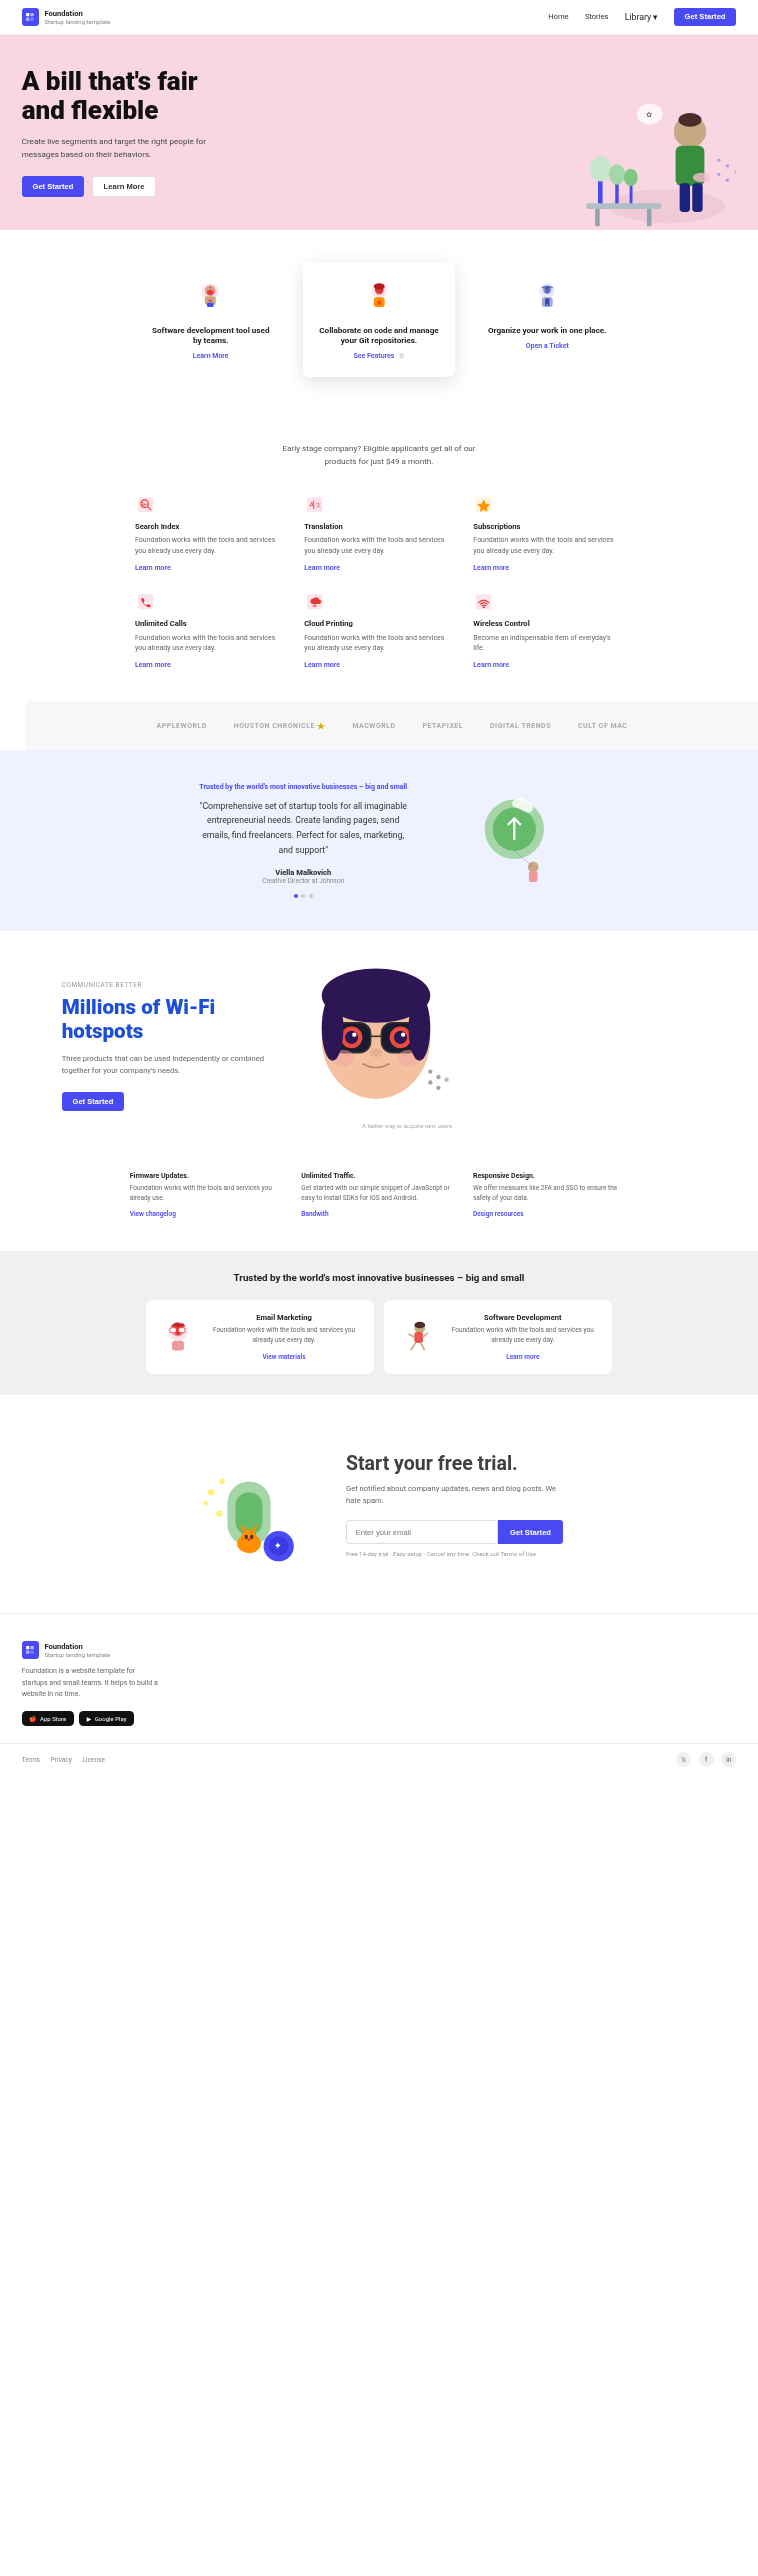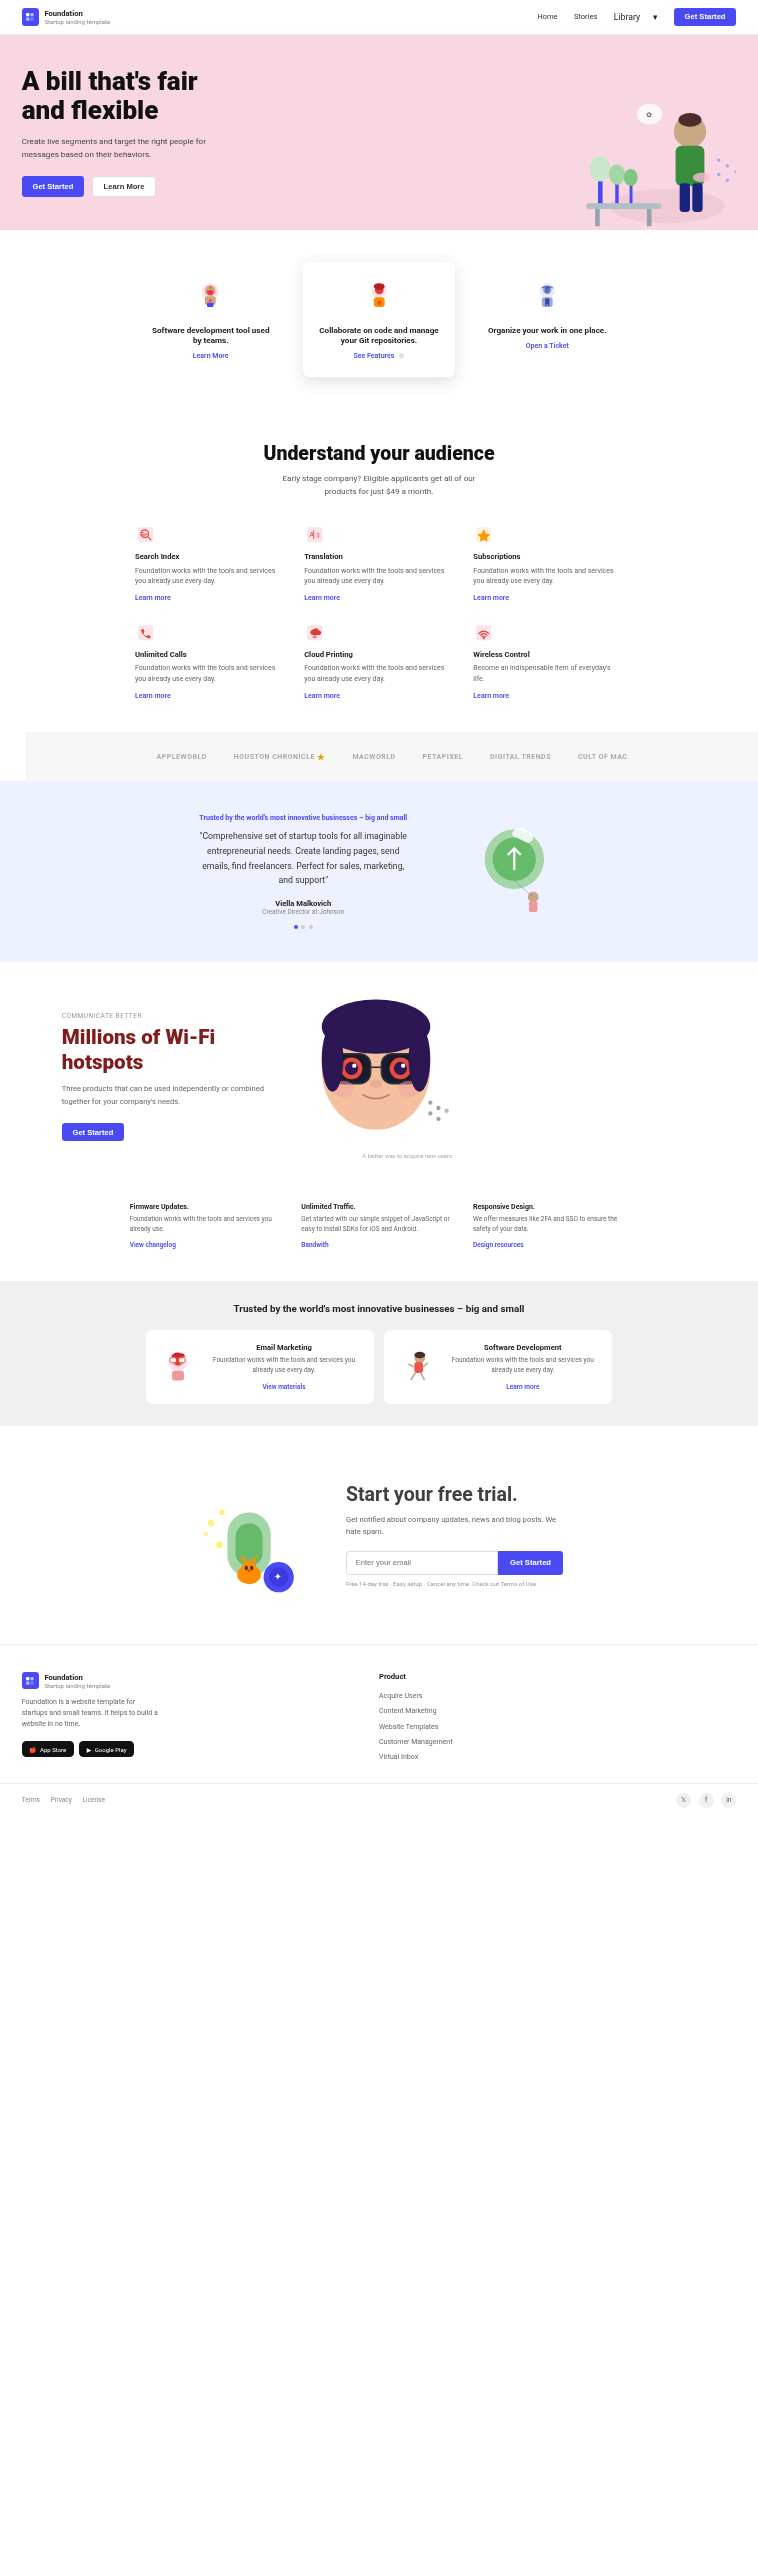--- a/index.html
+++ b/index.html
@@ -6,21 +6,21 @@
     body { font-family: -apple-system, BlinkMacSystemFont, 'Segoe UI', Roboto, sans-serif; background: #fff; color: #222; }
 
     
     .nav { display: flex; align-items: center; justify-content: space-between; padding: 7.6px 21.7px; background: #fff; border-bottom: 0.5px solid #eee; position: sticky; top: 0; z-index: 100; }
     .nav-logo { display: flex; align-items: center; gap: 5.4px; }
     .nav-logo-icon { width: 17.3px; height: 17.3px; background: #4a4af4; border-radius: 3.3px; display: flex; align-items: center; justify-content: center; color: #fff; font-size: 7.6px; font-weight: bold; }
     .nav-logo-text .title { font-weight: 700; font-size: 7.6px; color: #222; }
     .nav-logo-text .sub { font-size: 6px; color: #888; }
     .nav-links { display: flex; align-items: center; gap: 16.3px; }
     .nav-links a { text-decoration: none; color: #333; font-size: 7.6px; }
-    .nav-links .dropdown { display: flex; align-items: center; gap: 13px; cursor: pointer; }
+    .nav-links .dropdown { display: flex; align-items: center; gap: 2px; cursor: pointer; }
     .btn-primary { background: #4a4af4; color: #fff; padding: 4.9px 10.8px; border-radius: 3.3px; border: none; cursor: pointer; font-size: 7.6px; font-weight: 600; }
     .btn-secondary { background: #fff; color: #333; padding: 4.9px 10.8px; border-radius: 3.3px; border: 1.1px solid #ddd; cursor: pointer; font-size: 7.6px; font-weight: 600; }
 
     
     .hero { background: #f8d7e3; padding: 32.5px 21.7px 0; display: flex; align-items: flex-end; justify-content: space-between; overflow: hidden; min-height: 163px; }
     .hero-content { max-width: 217px; padding-bottom: 32.5px; }
     .hero-content h1 { font-size: 26px; font-weight: 900; line-height: 1.1; color: #111; margin-bottom: 10.8px; }
     .hero-content p { font-size: 8.1px; color: #444; margin-bottom: 15px; line-height: 1.6; }
     .hero-buttons { display: flex; gap: 7.6px; flex-wrap: wrap; }
     .hero-illustration { width: 184px; flex-shrink: 0; display: flex; align-items: flex-end; }
@@ -59,21 +59,21 @@
     .testimonial-content .author-title { font-size: 6.5px; color: #888; }
     .testimonial-dots { display: flex; gap: 3.3px; justify-content: center; margin-top: 8.7px; }
     .dot { width: 4.3px; height: 4.3px; border-radius: 50%; background: #ccc; }
     .dot.active { background: #4a4af4; }
     .testimonial-illustration { flex-shrink: 0; }
 
     
     .wifi-section { padding: 32.5px 21.7px; display: flex; align-items: center; gap: 32.5px; background: #fff; margin-left: 40px; }
     .wifi-content { max-width: 206px; }
     .wifi-content .label { font-size: 6.5px; color: #999; text-transform: uppercase; letter-spacing: 0.5px; margin-bottom: 5.4px; }
-    .wifi-content h2 { font-size: 20.6px; font-weight: 900; color: #7f1d1d; line-height: 1.2; margin-bottom: 8.7px; }
+    .wifi-content h2 { font-size: 20.6px; font-weight: 900; color: #1d4ed8; line-height: 1.2; margin-bottom: 8.7px; }
     .wifi-content p { font-size: 7.6px; color: #666; line-height: 1.6; margin-bottom: 15px; }
     .wifi-illustration { flex-shrink: 0; }
     .wifi-caption { font-size: 6px; color: #aaa; margin-top: 4.3px; text-align: right; }
 
     
     .features-row { padding: 10.8px 21.7px 32.5px; display: grid; grid-template-columns: repeat(3, 1fr); gap: 16.3px; background: #fff; max-width: 542px; margin: 0 auto; }
     .feature-small h4 { font-size: 7px; font-weight: 700; color: #222; margin-bottom: 4.3px; }
     .feature-small p { font-size: 6.5px; color: #666; line-height: 1.5; margin-bottom: 4.3px; }
     .feature-small a { color: #4a4af4; font-size: 6.5px; font-weight: 600; text-decoration: none; }
 
@@ -255,21 +255,20 @@
 
         <path d="M20 13 Q25 8 30 13 Q35 8 40 13" stroke="#3949ab" stroke-width="2" fill="none"></path>
       </svg>
     </div>
     <h3>Organize your work in one place.</h3>
     <a href="#">Open a Ticket</a>
   </div>
 </section>
 
 <section class="audience">
-  <h2>Understand your audience</h2>
   <p class="sub">Early stage company? Eligible applicants get all of our products for just $49 a month.</p>
   <div class="audience-grid">
 
     <div class="audience-item">
       <div class="item-icon">
         <svg width="19.5" height="19.5" viewBox="0 0 36 36" fill="none">
           <rect x="4" y="4" width="28" height="28" rx="4" fill="#fce4ec"></rect>
           <circle cx="16" cy="16" r="7" stroke="#e53935" stroke-width="2" fill="none"></circle>
           <line x1="21" y1="21" x2="28" y2="28" stroke="#e53935" stroke-width="2"></line>
           <line x1="10" y1="14" x2="14" y2="14" stroke="#e53935" stroke-width="1.5"></line>
@@ -570,30 +569,20 @@
         <div class="app-badge">
           <span>🍎</span>
           <span>App Store</span>
         </div>
         <div class="app-badge">
           <span>▶</span>
           <span>Google Play</span>
         </div>
       </div>
     </div>
-    <div class="footer-col">
-      <h4>Product</h4>
-      <ul>
-        <li><a href="#">Acquire Users</a></li>
-        <li><a href="#">Content Marketing</a></li>
-        <li><a href="#">Website Templates</a></li>
-        <li><a href="#">Customer Management</a></li>
-        <li><a href="#">Virtual Inbox</a></li>
-      </ul>
-    </div>
   </div>
   <div class="footer-bottom">
     <div class="footer-bottom-links">
       <a href="#">Terms</a>
       <a href="#">Privacy</a>
       <a href="#">License</a>
     </div>
     <div class="social-icons">
       <div class="social-icon">𝕏</div>
       <div class="social-icon">f</div>

